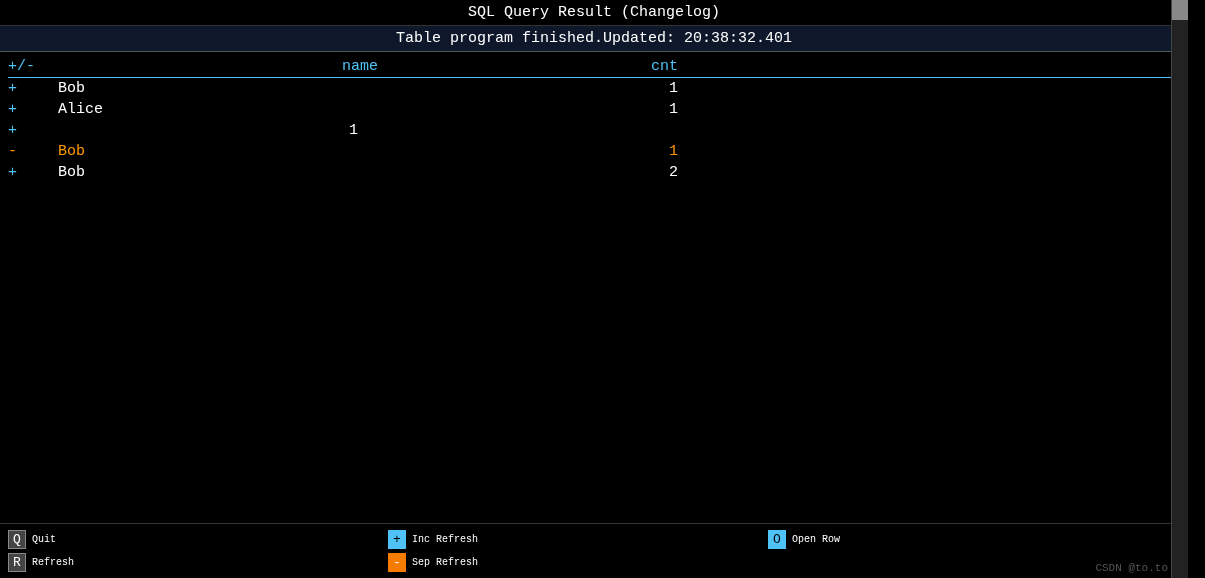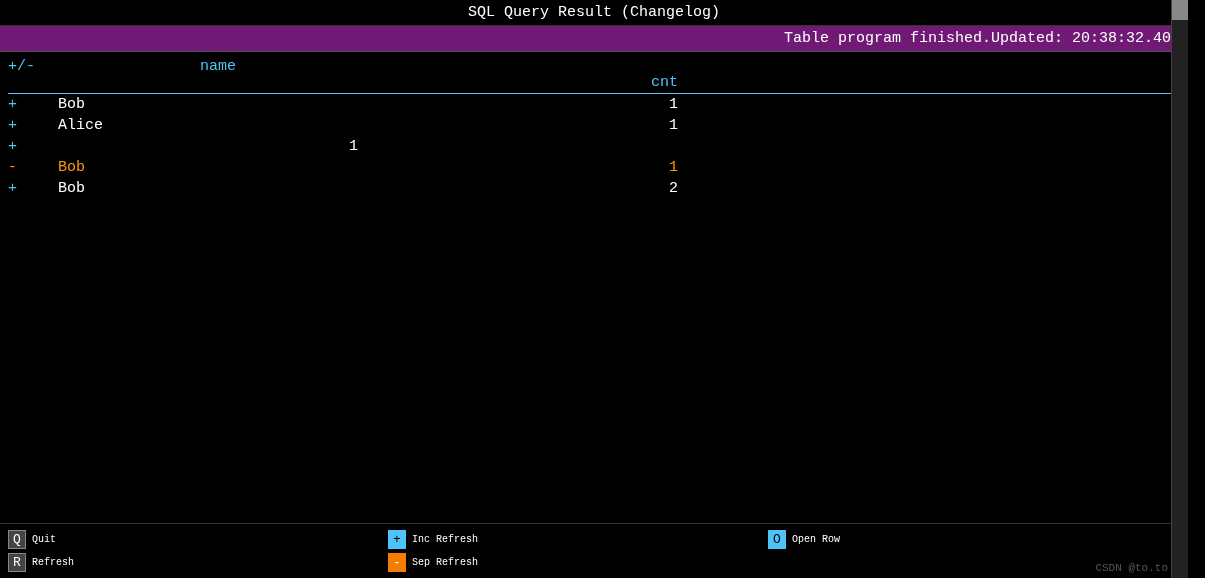--- a/index.html
+++ b/index.html
@@ -29,24 +29,24 @@
     .title-bar {
       text-align: center;
       padding: 4px 0;
       color: #fff;
       background: #000;
       border-bottom: 1px solid #333;
     }
 
     .status-bar {
       display: flex;
-      justify-content: flex-end;
+      justify-content: center;
       padding: 4px 8px;
       color: #fff;
-      background: #701a75;
+      background: #0f172a;
       border-bottom: 1px solid #555;
     }
 
     .table-area {
       padding: 4px 8px;
       flex: 1;
     }
 
     .table-header {
       display: flex;
@@ -55,28 +55,27 @@
       border-bottom: 1px solid #4fc3f7;
     }
 
     .col-sign {
       width: 50px;
       text-align: left;
     }
 
     .col-name {
       width: 320px;
-      text-align: center;
+      text-align: right;
     }
 
     .col-cnt {
       width: 100px;
       text-align: right;
       margin-left: 200px;
-      margin-top: 16px;
     }
 
     .table-row {
       display: flex;
       padding: 2px 0;
     }
 
     .table-row .sign {
       width: 50px;
       text-align: left;

